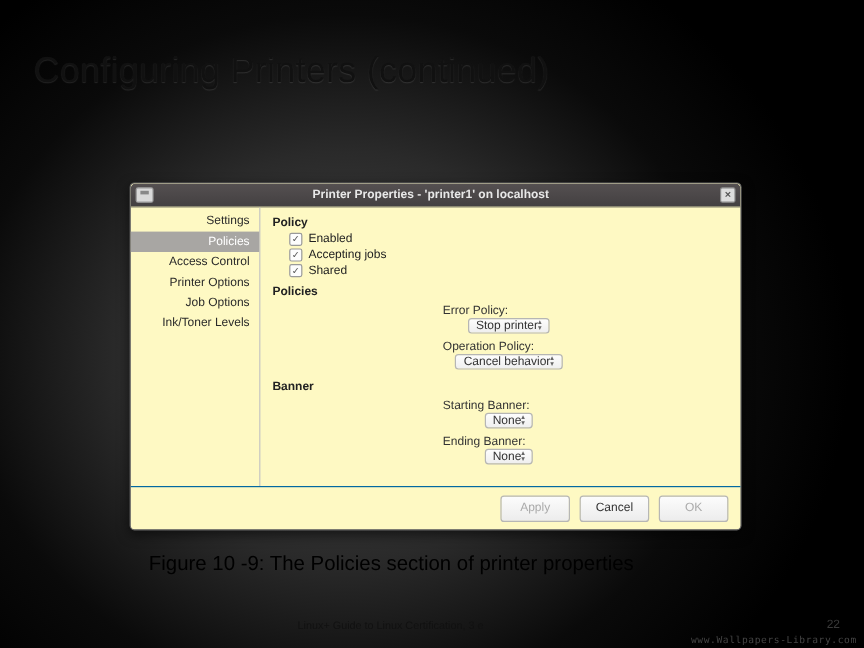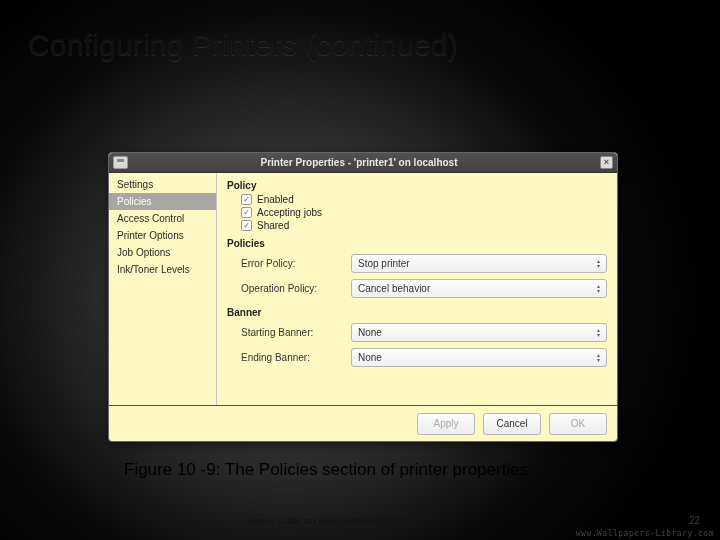--- a/index.html
+++ b/index.html
@@ -3,21 +3,21 @@
 <meta charset="utf-8">
 <style>
   * { box-sizing: border-box; margin: 0; padding: 0; }
   body {
     width: 720px; height: 540px;
     background: radial-gradient(ellipse 420px 380px at 40% 55%, #4a4a4a 0%, #2a2a2a 45%, #0a0a0a 75%, #000 100%);
     font-family: Arial, Helvetica, sans-serif;
     position: relative; overflow: hidden;
   }
   .slide-title {
-    position: absolute; top: 28px; left: 28px;
+    position: absolute; top: 42px; left: 28px;
     color: #111; font-size: 30px; font-weight: 400;
     font-family: "Arial Narrow", Arial, sans-serif;
     letter-spacing: 0.2px;
     text-shadow: 0 1px 1px rgba(255,255,255,0.12);
   }
   .figure-caption {
     position: absolute; left: 124px; top: 460px;
     color: #000; font-size: 17px;
   }
   .book-ref {
@@ -68,40 +68,41 @@
     border: 1px solid #888; border-radius: 2px;
     display: flex; align-items: center; justify-content: center;
     font-size: 9px; color: #555; line-height: 1;
   }
 
   .body { flex: 1; display: flex; }
   .sidebar {
     width: 108px;
     border-right: 1px solid #c5c5c3;
     padding-top: 3px;
+    text-align: right;
   }
   .side-item {
     padding: 3px 8px; font-size: 10px; color: #2a2a2a;
     border-bottom: 0;
   }
   .side-item.selected {
     background: #a8a6a3; color: #fff;
   }
   .main {
     flex: 1; padding: 4px 10px 6px 10px;
     display: flex; flex-direction: column;
   }
   .section-head { font-weight: bold; font-size: 10px; margin: 3px 0 2px 0; }
   .check-row { display: flex; align-items: center; gap: 5px; padding: 1px 0 1px 14px; font-size: 10px; }
   .chk {
     width: 11px; height: 11px; border: 1px solid #9a9a9a; background: #fdfdfd;
     border-radius: 2px; display: inline-flex; align-items: center; justify-content: center;
     font-size: 8px; color: #555; line-height: 1;
   }
-  .form-row { display: flex; align-items: center; padding: 3px 0 3px 14px; }
+  .form-row { display: flex; align-items: center; padding: 3px 0 3px 14px; flex-direction: column; }
   .form-label { width: 110px; font-size: 10px; color: #333; }
   .combo {
     flex: 1; height: 19px;
     background: linear-gradient(#fdfdfd,#efefef);
     border: 1px solid #b6b6b4; border-radius: 3px;
     display: flex; align-items: center; justify-content: space-between;
     padding: 0 6px; font-size: 10px; color: #333;
   }
   .combo .arrows { display:flex; flex-direction:column; line-height:5px; font-size:6px; color:#666; }
   .footer {

